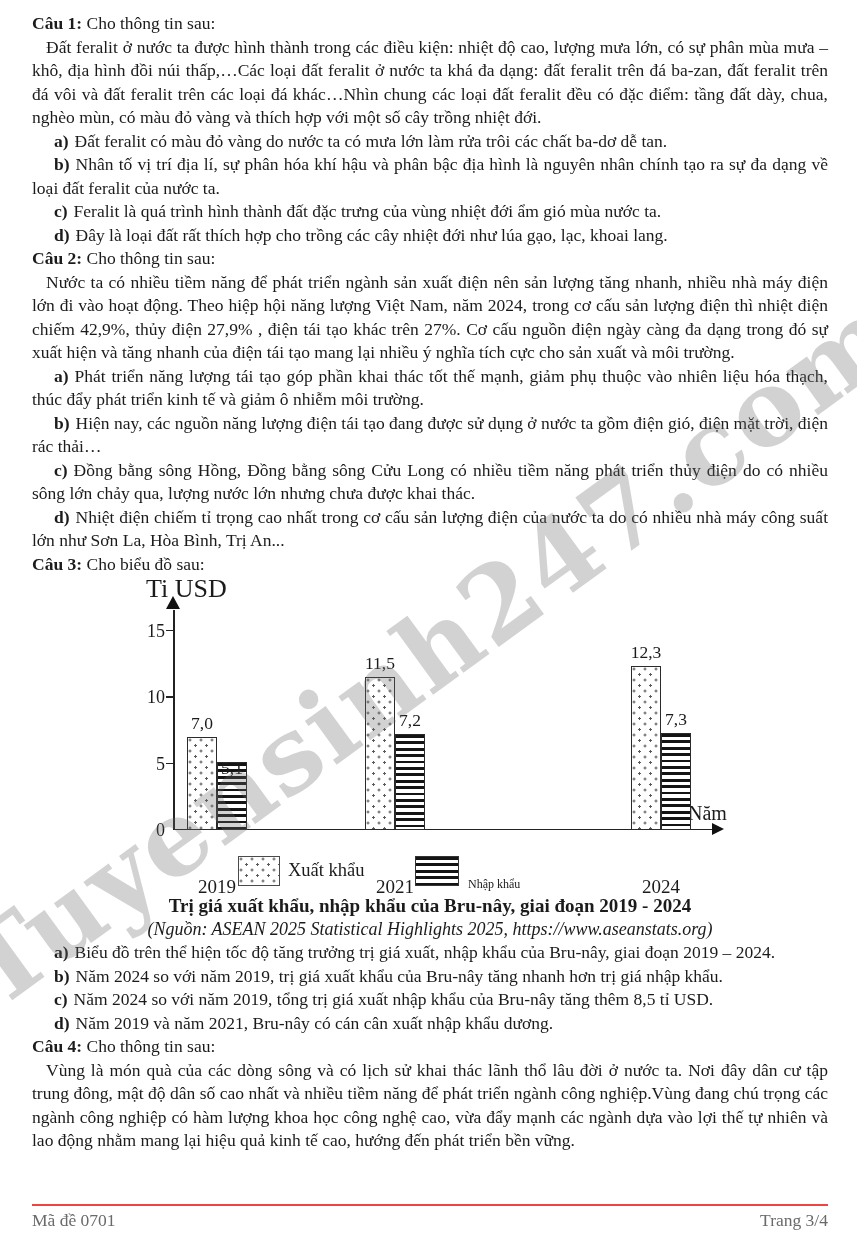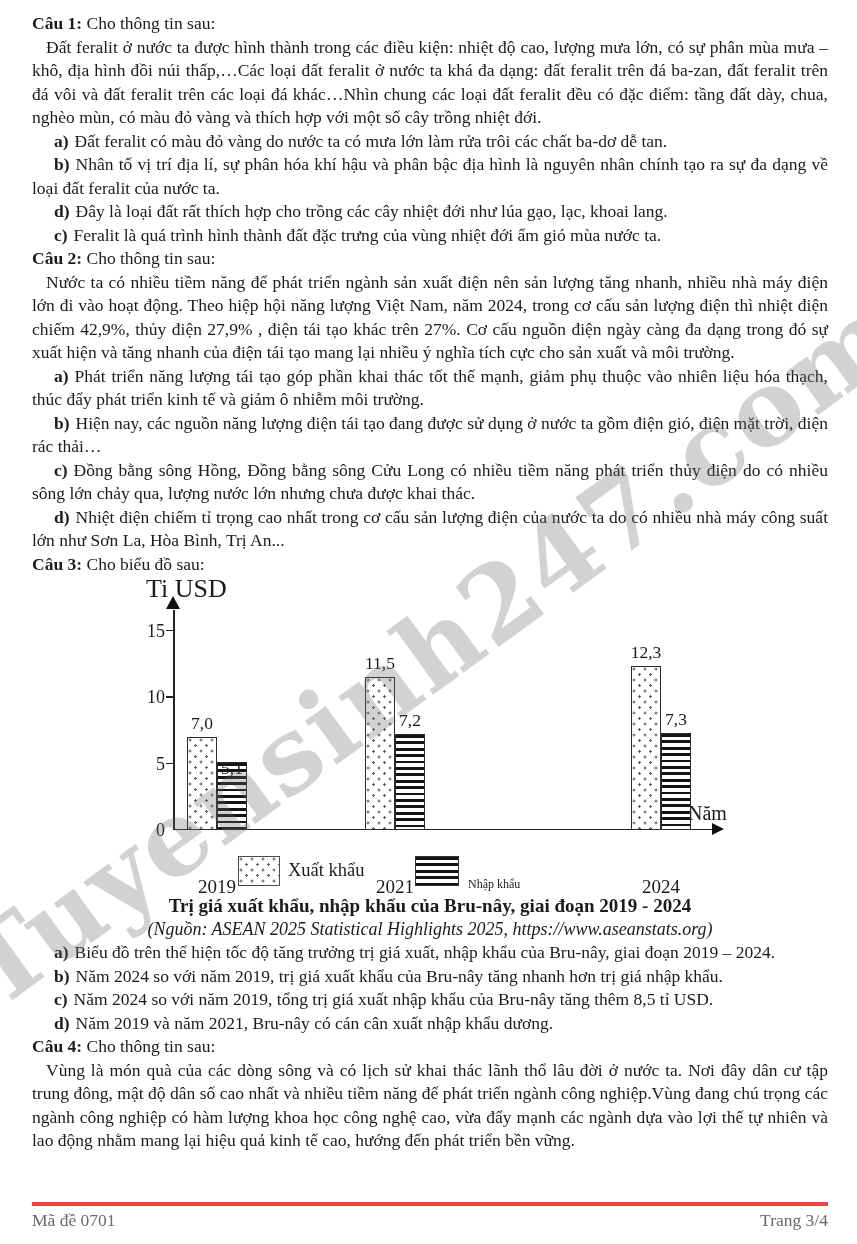--- a/index.html
+++ b/index.html
@@ -54,37 +54,37 @@
     position:absolute; left:430px; top:652px; z-index:5;
     transform:translate(-50%,-50%) rotate(-36deg);
     font-family:"DejaVu Serif",serif; font-weight:bold;
     font-size:104px; letter-spacing:2px; white-space:nowrap;
     color:rgba(105,105,105,0.30); pointer-events:none;
   }
 
   
   .footer{
     position:absolute; left:32px; right:29px; bottom:12px;
-    border-top:4px solid #ef4444; padding-top:3px;
+    border-top:2px solid #ef4444; padding-top:3px;
     display:flex; justify-content:space-between;
     color:#6a6a6a; font-size:17.5px;
   }
 </style>
 </head>
 <body>
 
 <div class="page">
   <div class="watermark">Tuyensinh247.com</div>
 
   <p class="qh"><b>Câu 1:</b> <span>Cho thông tin sau:</span></p>
   <p class="para">Đất feralit ở nước ta được hình thành trong các điều kiện: nhiệt độ cao, lượng mưa lớn, có sự phân mùa mưa – khô, địa hình đồi núi thấp,…Các loại đất feralit ở nước ta khá đa dạng: đất feralit trên đá ba-zan, đất feralit trên đá vôi và đất feralit trên các loại đá khác…Nhìn chung các loại đất feralit đều có đặc điểm: tầng đất dày, chua, nghèo mùn, có màu đỏ vàng và thích hợp với một số cây trồng nhiệt đới.</p>
   <p class="opt"><b class="optl">a)</b><span>Đất feralit có màu đỏ vàng do nước ta có mưa lớn làm rửa trôi các chất ba-dơ dễ tan.</span></p>
   <p class="opt"><b class="optl">b)</b><span>Nhân tố vị trí địa lí, sự phân hóa khí hậu và phân bậc địa hình là nguyên nhân chính tạo ra sự đa dạng về loại đất feralit của nước ta.</span></p>
+  <p class="opt"><b class="optl">c)</b><span>Feralit là quá trình hình thành đất đặc trưng của vùng nhiệt đới ẩm gió mùa nước ta.</span></p>
   <p class="opt"><b class="optl">d)</b><span>Đây là loại đất rất thích hợp cho trồng các cây nhiệt đới như lúa gạo, lạc, khoai lang.</span></p>
-  <p class="opt"><b class="optl">c)</b><span>Feralit là quá trình hình thành đất đặc trưng của vùng nhiệt đới ẩm gió mùa nước ta.</span></p>
 
   <p class="qh"><b>Câu 2:</b> <span>Cho thông tin sau:</span></p>
   <p class="para">Nước ta có nhiều tiềm năng để phát triển ngành sản xuất điện nên sản lượng tăng nhanh, nhiều nhà máy điện lớn đi vào hoạt động. Theo hiệp hội năng lượng Việt Nam, năm 2024, trong cơ cấu sản lượng điện thì nhiệt điện chiếm 42,9%, thủy điện 27,9% , điện tái tạo khác trên 27%. Cơ cấu nguồn điện ngày càng đa dạng trong đó sự xuất hiện và tăng nhanh của điện tái tạo mang lại nhiều ý nghĩa tích cực cho sản xuất và môi trường.</p>
   <p class="opt"><b class="optl">a)</b><span>Phát triển năng lượng tái tạo góp phần khai thác tốt thế mạnh, giảm phụ thuộc vào nhiên liệu hóa thạch, thúc đẩy phát triển kinh tế và giảm ô nhiễm môi trường.</span></p>
   <p class="opt"><b class="optl">b)</b><span>Hiện nay, các nguồn năng lượng điện tái tạo đang được sử dụng ở nước ta gồm điện gió, điện mặt trời, điện rác thải…</span></p>
   <p class="opt"><b class="optl">c)</b><span>Đồng bằng sông Hồng, Đồng bằng sông Cửu Long có nhiều tiềm năng phát triển thủy điện do có nhiều sông lớn chảy qua, lượng nước lớn nhưng chưa được khai thác.</span></p>
   <p class="opt"><b class="optl">d)</b><span>Nhiệt điện chiếm tỉ trọng cao nhất trong cơ cấu sản lượng điện của nước ta do có nhiều nhà máy công suất lớn như Sơn La, Hòa Bình, Trị An...</span></p>
 
   <p class="qh"><b>Câu 3:</b> <span>Cho biểu đồ sau:</span></p>
 

